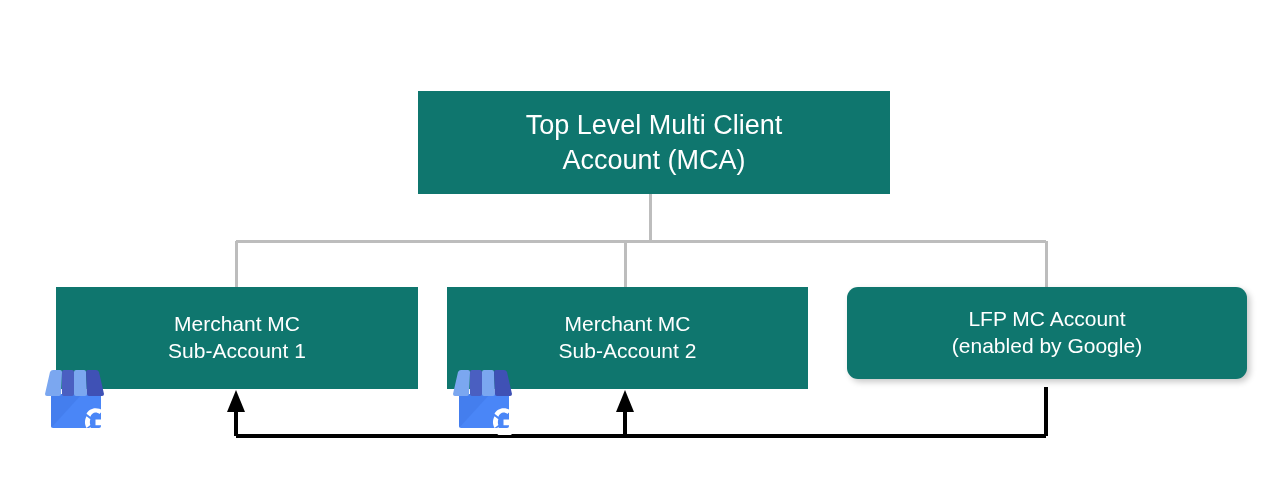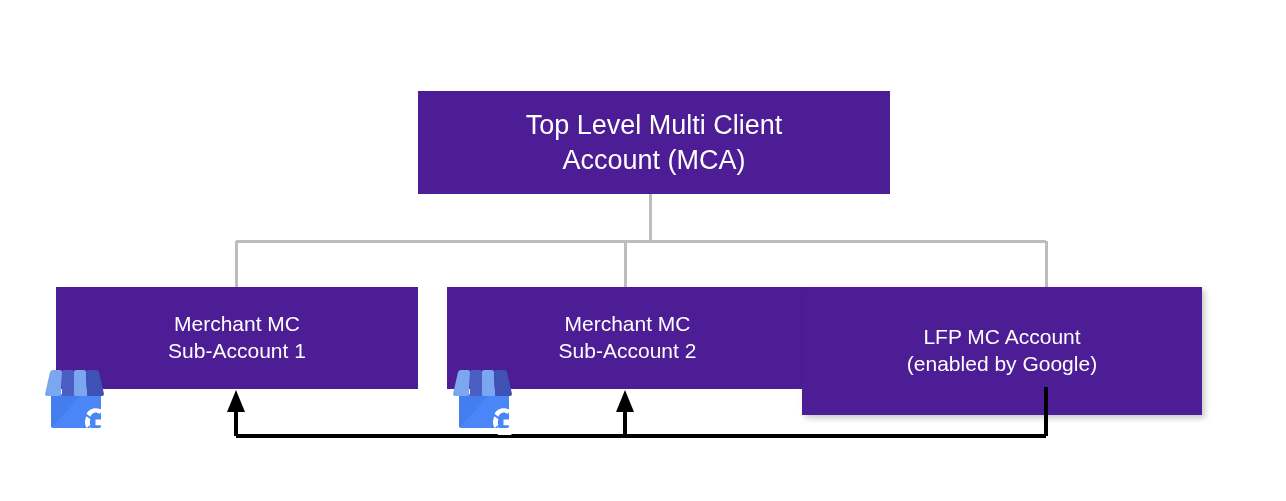--- a/index.html
+++ b/index.html
@@ -42,21 +42,21 @@
   
   .node-box {
     position: absolute;
     z-index: 2;
     box-sizing: border-box;
     display: flex;
     align-items: center;
     justify-content: center;
     text-align: center;
     color: #ffffff;
-    background: #4c1d95;
+    background: #0f766e;
     line-height: 1.28;
     white-space: pre-line;
     padding: 0 0;
   }
   .node-box.shadowed {
     box-shadow: 3px 3px 6px rgba(0,0,0,0.22);
   }
 
   #node-mca {
     left: 418px;
@@ -73,25 +73,26 @@
     font-size: 21px;
   }
   #node-sub2 {
     left: 447px;
     top: 287px;
     width: 361px;
     height: 102px;
     font-size: 21px;
   }
   #node-lfp {
-    left: 802px;
+    left: 847px;
     top: 287px;
     width: 400px;
-    height: 128px;
+    height: 92px;
     font-size: 21px;
+    border-radius: 11px;
   }
 
   
   .gmb-icon {
     position: absolute;
     z-index: 4;
     width: 72px;
     height: 72px;
   }
   #gmb-icon-1 { left: 40px; top: 363px; }

